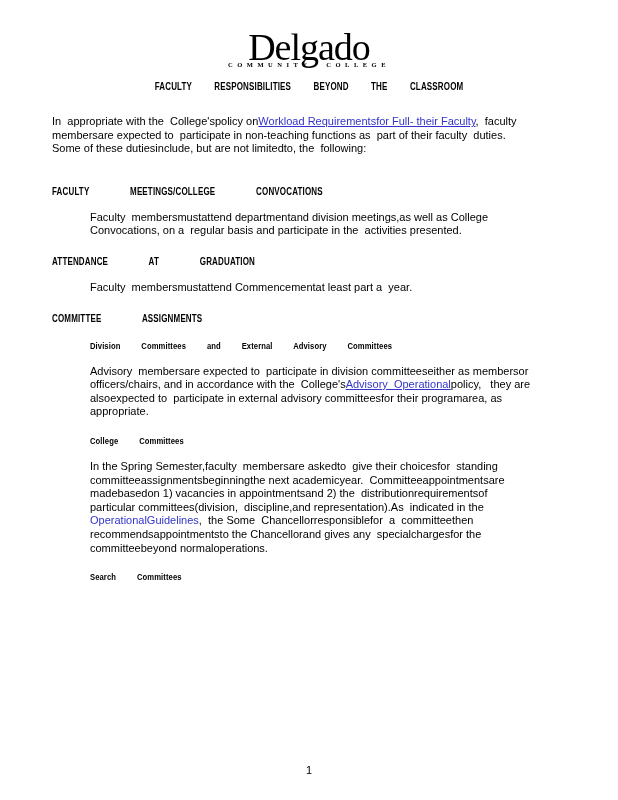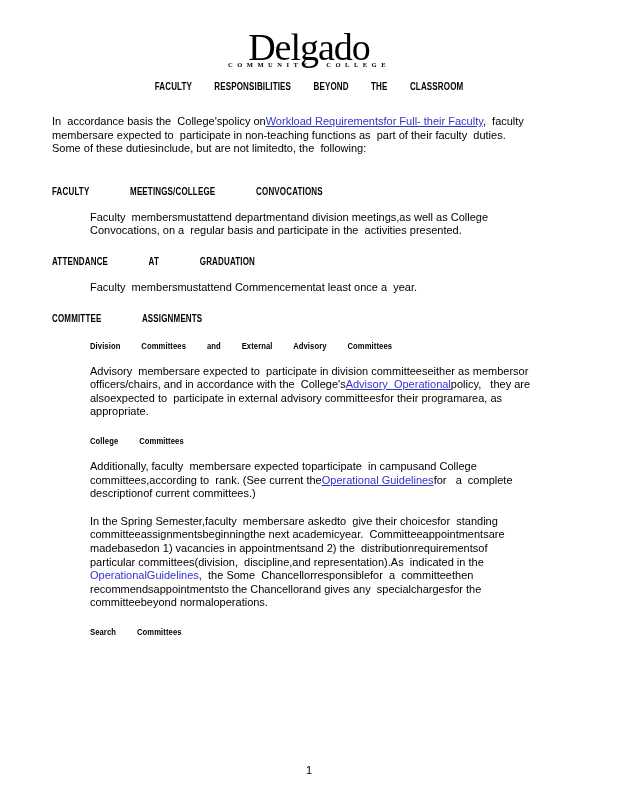--- a/index.html
+++ b/index.html
@@ -87,38 +87,35 @@
 
   <div class="header">
     <div class="logo">
       <div class="logo-word">Delgado</div>
       <div class="logo-tagline">COMMUNITY COLLEGE</div>
     </div>
     <div class="title-line">FACULTY RESPONSIBILITIES BEYOND THE CLASSROOM</div>
   </div>
 
   <div class="doc">
-      <div class="para intro"><span>In  accordance basis the  College'spolicy on</span><a class="link" href="#">Workload Requirementsfor Full- their Faculty</a><span>,  faculty
+      <div class="para intro"><span>In  appropriate with the  College'spolicy on</span><a class="link" href="#">Workload Requirementsfor Full- their Faculty</a><span>,  faculty
 membersare expected to  participate in non-teaching functions as  part of their faculty  duties.
 Some of these dutiesinclude, but are not limitedto, the  following:</span></div>
       <div class="heading">FACULTY MEETINGS/COLLEGE CONVOCATIONS</div>
       <div class="para indent"><span>Faculty  membersmustattend departmentand division meetings,as well as College
 Convocations, on a  regular basis and participate in the  activities presented.</span></div>
       <div class="heading">ATTENDANCE AT GRADUATION</div>
-      <div class="para indent"><span>Faculty  membersmustattend Commencementat least once a  year.</span></div>
+      <div class="para indent"><span>Faculty  membersmustattend Commencementat least part a  year.</span></div>
       <div class="heading">COMMITTEE ASSIGNMENTS</div>
       <div class="subheading">Division Committees and External Advisory Committees</div>
       <div class="para indent"><span>Advisory  membersare expected to  participate in division committeeseither as membersor
 officers/chairs, and in accordance with the  College's</span><a class="link" href="#">Advisory  Operational</a><span>policy,   they are
 alsoexpected to  participate in external advisory committeesfor their programarea, as
 appropriate.</span></div>
       <div class="subheading">College Committees</div>
-      <div class="para indent"><span>Additionally, faculty  membersare expected toparticipate  in campusand College
-committees,according to  rank. (See current the</span><a class="link" href="#">Operational Guidelines</a><span>for   a  complete
-descriptionof current committees.)</span></div>
       <div class="para indent"><span>In the Spring Semester,faculty  membersare askedto  give their choicesfor  standing
 committeeassignmentsbeginningthe next academicyear.  Committeeappointmentsare
 madebasedon 1) vacancies in appointmentsand 2) the  distributionrequirementsof
 particular committees(division,  discipline,and representation).As  indicated in the
 </span><span class="bluetext">OperationalGuidelines</span><span>,  the Some  Chancellorresponsiblefor  a  committeethen
 recommendsappointmentsto the Chancellorand gives any  specialchargesfor the
 committeebeyond normaloperations.</span></div>
       <div class="subheading">Search Committees</div>
     </div>
 

